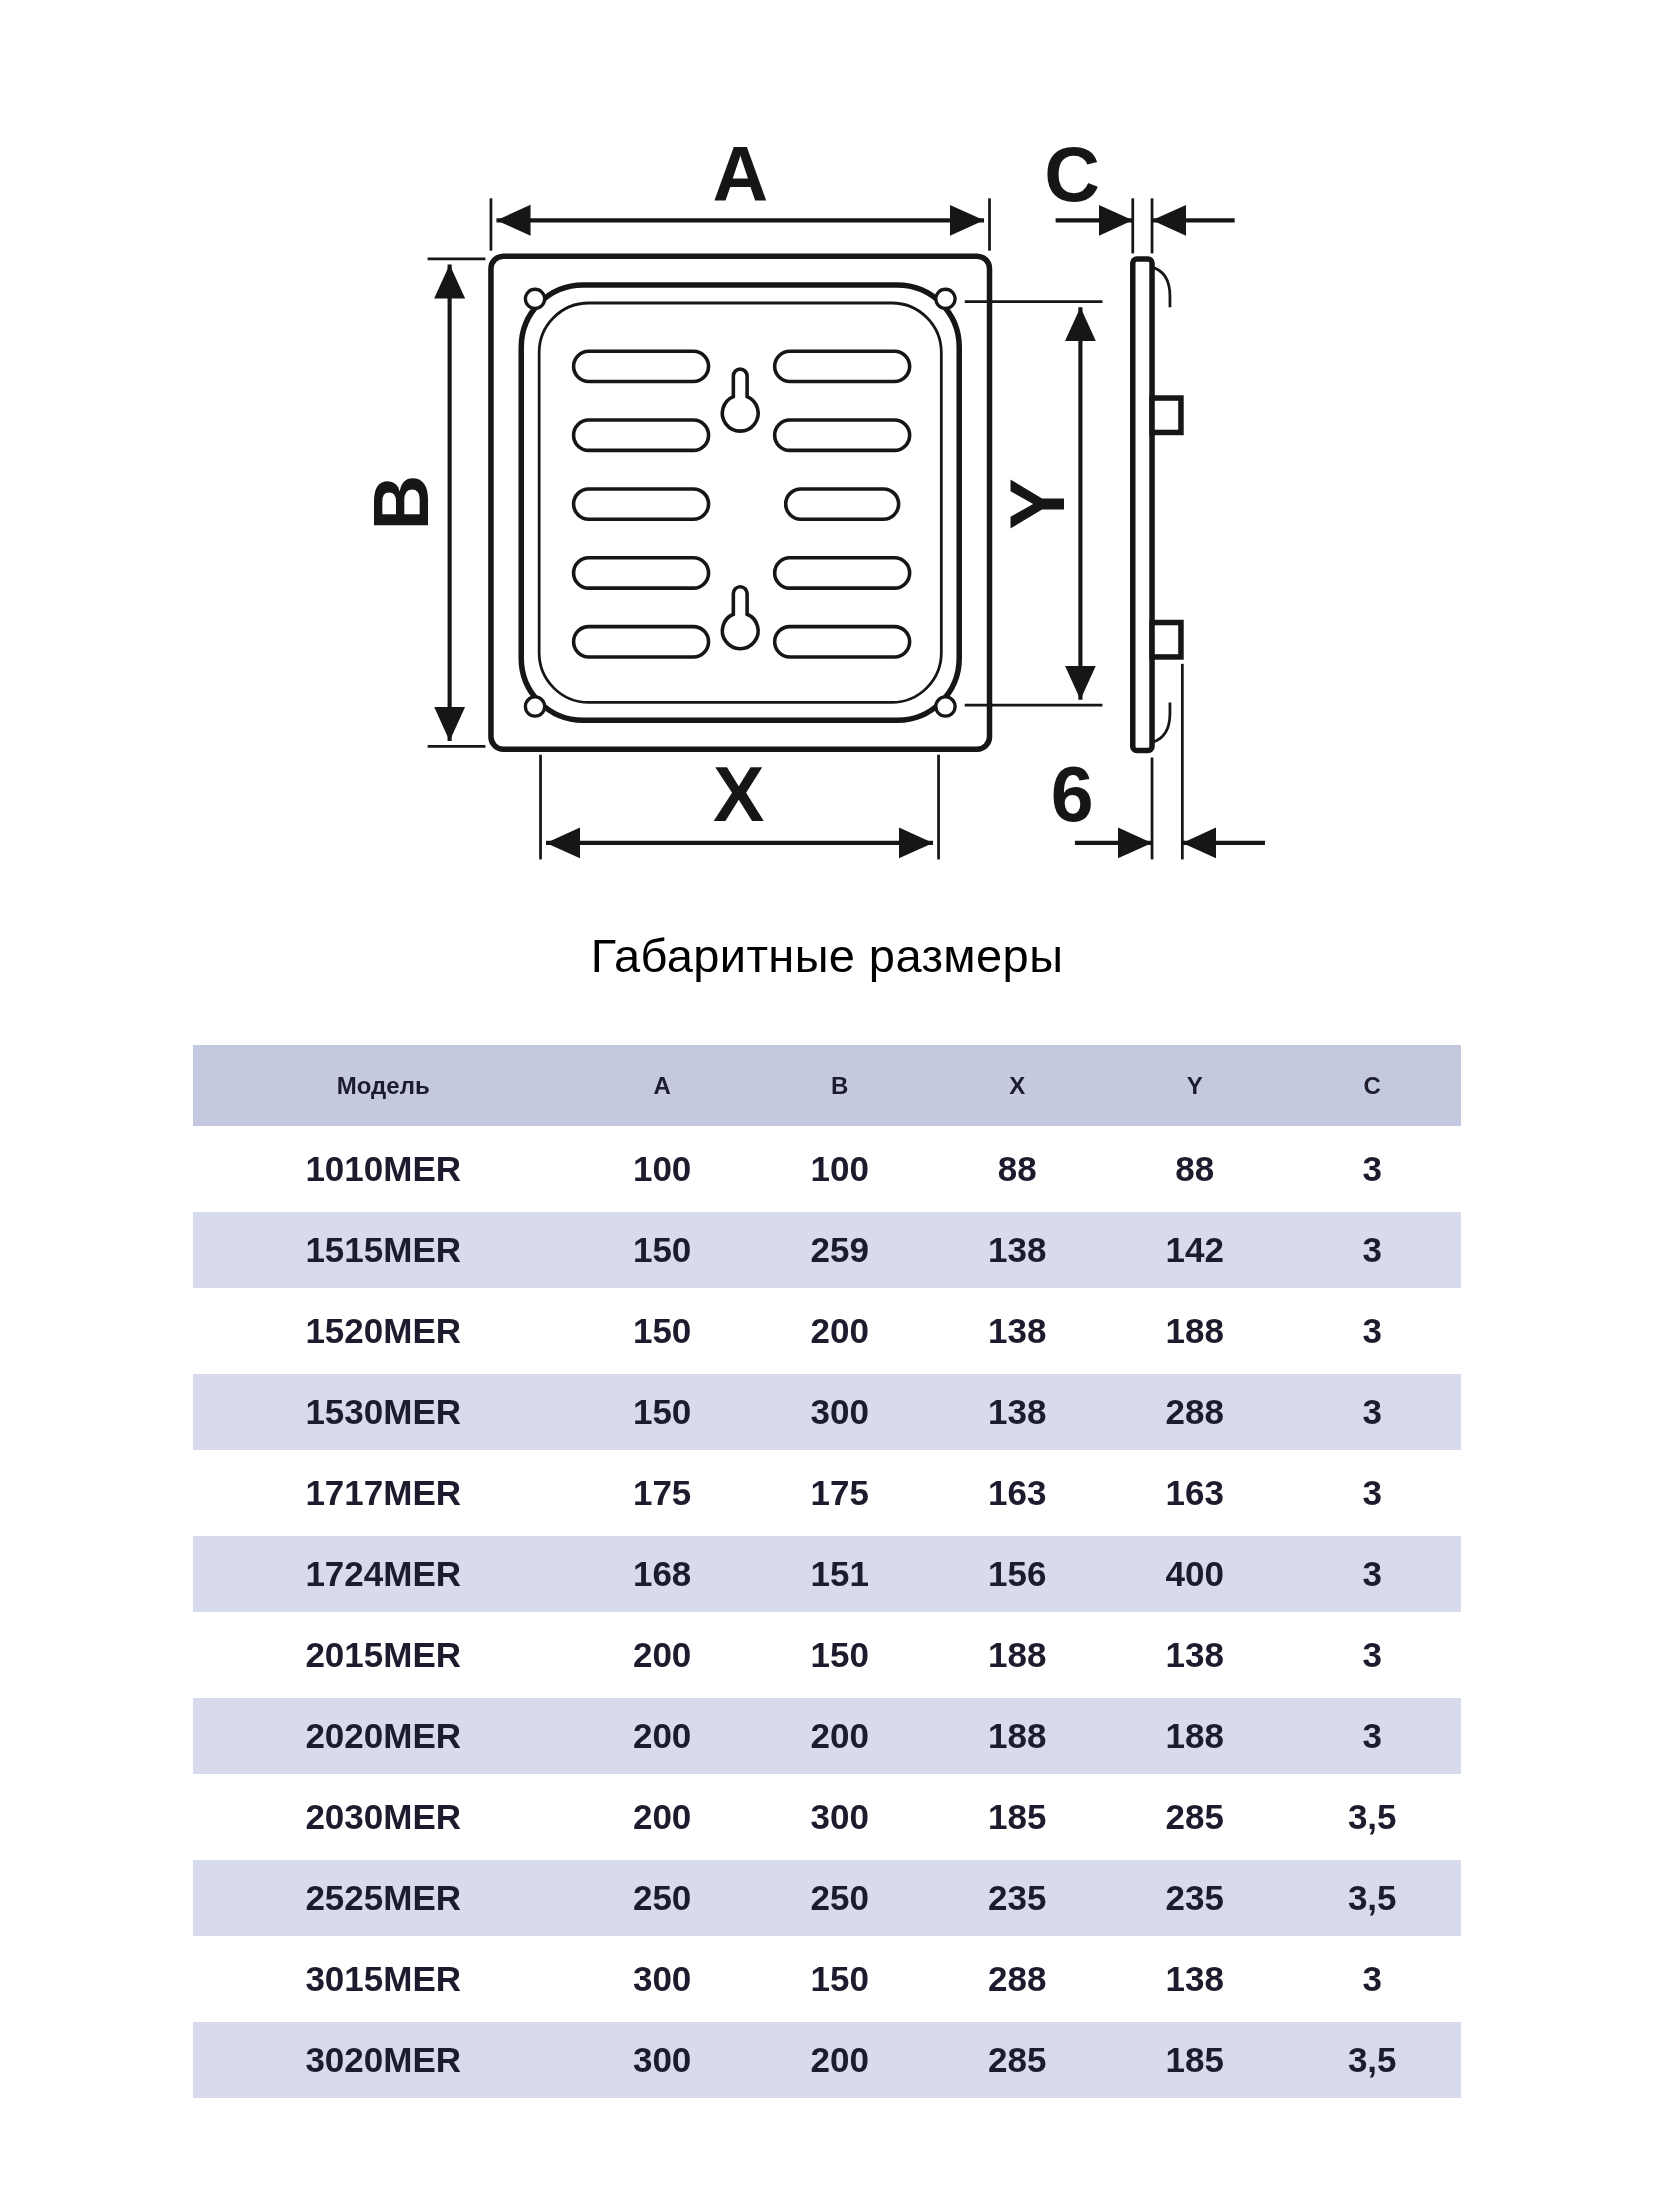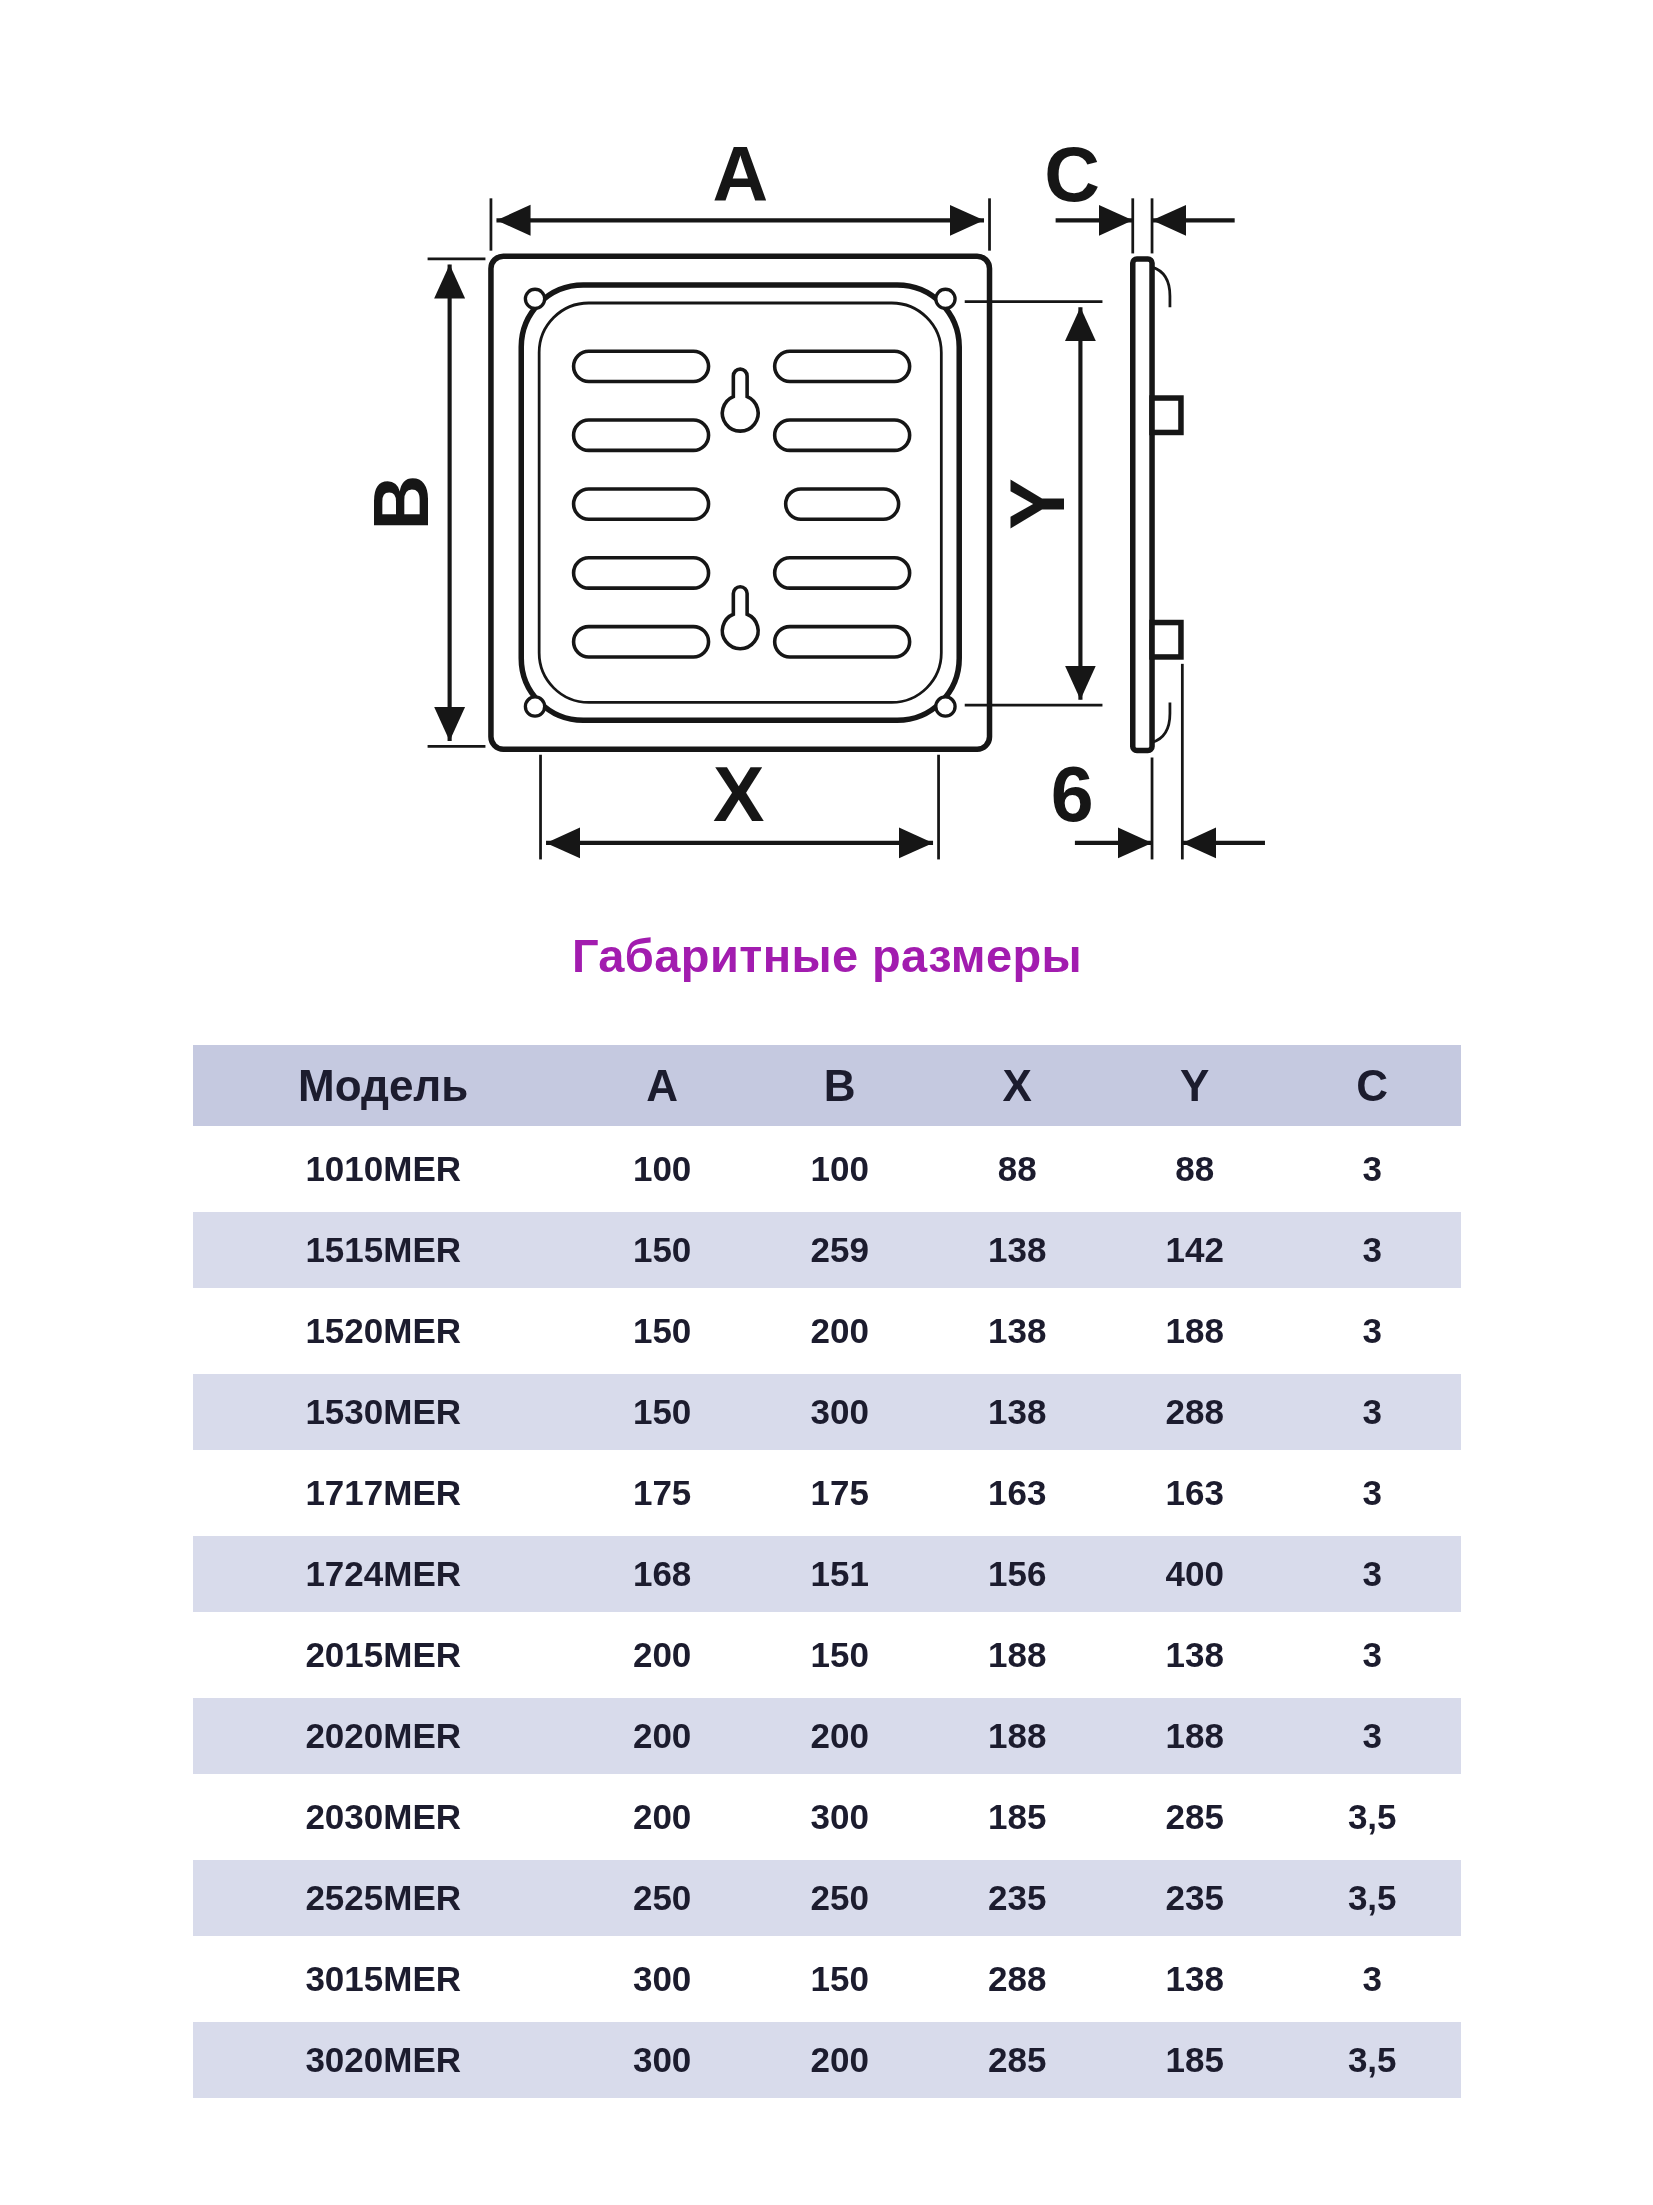--- a/index.html
+++ b/index.html
@@ -22,39 +22,39 @@
   .dim{
     font-family:"Liberation Sans", sans-serif;
     font-weight:700;font-size:56px;fill:#161616;
   }
 
   
   .section-title{
     margin:19px 0 0 0;
     text-align:center;
     font-size:47px;
-    font-weight:700;
-    color:#a21caf;
+    font-weight:400;
+    color:#000000;
     letter-spacing:0.4px;
   }
 
   
   .table-wrap{width:1268px;margin:57px auto 0;}
   table{
     width:100%;
     border-collapse:separate;
     border-spacing:0 5.1px;
     table-layout:fixed;
   }
   col.model{width:30%;}
   col.num{width:14%;}
   th{
     background:#c5c9e0;
     height:79px;
-    font-size:44px;
+    font-size:24px;
     font-weight:700;
     color:#1c1c2e;
     text-align:center;
   }
   td{
     height:74px;
     font-size:35px;
     font-weight:700;
     color:#1c1c2e;
     text-align:center;

